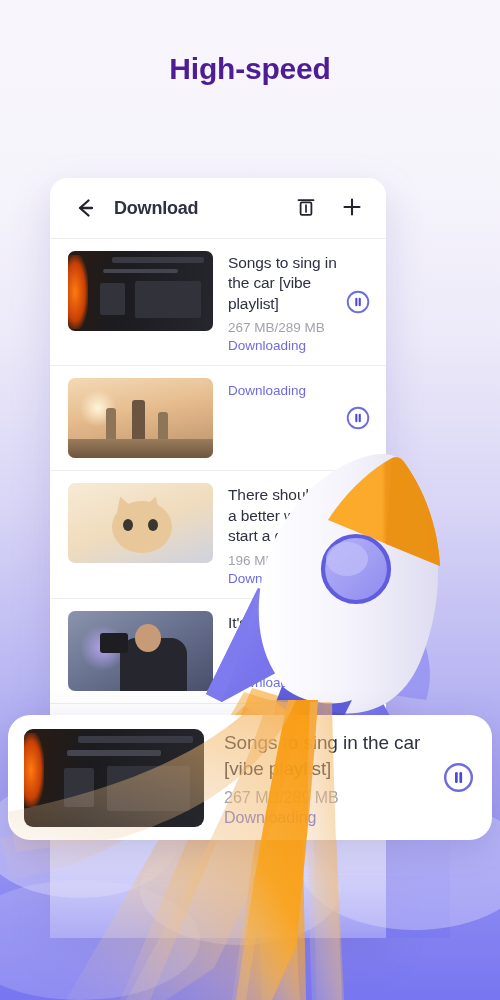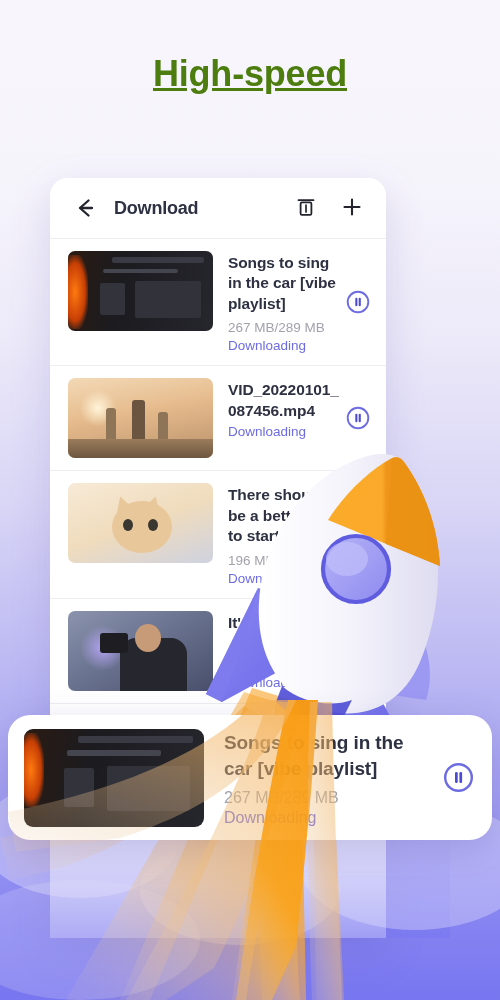--- a/index.html
+++ b/index.html
@@ -16,22 +16,22 @@
       #bdbaf3 66%,
       #a3a0f2 80%,
       #8684f1 92%,
       #7876f0 100%);
   }
 
   
   .headline {
     position:absolute; top:48px; left:0; width:500px;
     text-align:center;
-    font-size:36px; font-weight:bold; line-height:1.42;
-    color:#4d7c0f; letter-spacing:-0.2px;text-decoration:underline;
+    font-size:30px; font-weight:bold; line-height:1.42;
+    color:#4c1d95; letter-spacing:-0.2px;
   }
 
   
   .phone {
     position:absolute; left:50px; top:178px;
     width:336px; height:760px;
     background:#ffffff;
     border-radius:18px 18px 0 0;
     box-shadow:0 14px 40px rgba(90,80,170,.18);
     overflow:hidden;
@@ -65,21 +65,21 @@
     padding:12px 16px 12px 18px;
     position:relative;
   }
   .thumb {
     width:145px; height:80px; border-radius:7px;
     flex:0 0 auto; overflow:hidden; position:relative;
     background:#cfcfd6;
   }
   .meta { flex:1 1 auto; padding-left:15px; padding-top:2px; min-width:0; }
   .f-title {
-    font-size:15.5px; font-weight:bold; color:#2d3142;
+    font-size:15.5px; font-weight:normal; color:#2d3142;
     line-height:1.32; letter-spacing:-0.1px;
     word-break:break-word;
   }
   .f-size { font-size:13.5px; color:#a2a2ac; margin-top:6px; }
   .f-status { font-size:13.5px; color:#6d6ce0; margin-top:3px; }
   .pause {
     flex:0 0 auto; width:24px; height:24px; align-self:center; margin-left:6px;
   }
 
   
@@ -211,21 +211,20 @@
 
     <div class="row">
       <div class="thumb t-friends">
         <span class="sun"></span>
           <span class="p1"></span>
           <span class="p2"></span>
           <span class="p3"></span>
           <span class="gr"></span>
       </div>
       <div class="meta">
-        <div class="f-title">VID_20220101_087456.mp4</div>
         <div class="f-status">Downloading</div>
       </div>
       <span class="pause">
         <svg width="24" height="24" viewBox="0 0 24 24">
             <circle cx="12" cy="12" r="10.3" fill="none" stroke="#6d6ce0" stroke-width="1.9"></circle>
             <rect x="9.3" y="7.7" width="2.1" height="8.6" rx="1" fill="#4b4ad4"></rect>
             <rect x="12.7" y="7.7" width="2.1" height="8.6" rx="1" fill="#4b4ad4"></rect>
           </svg>
       </span>
     </div>

